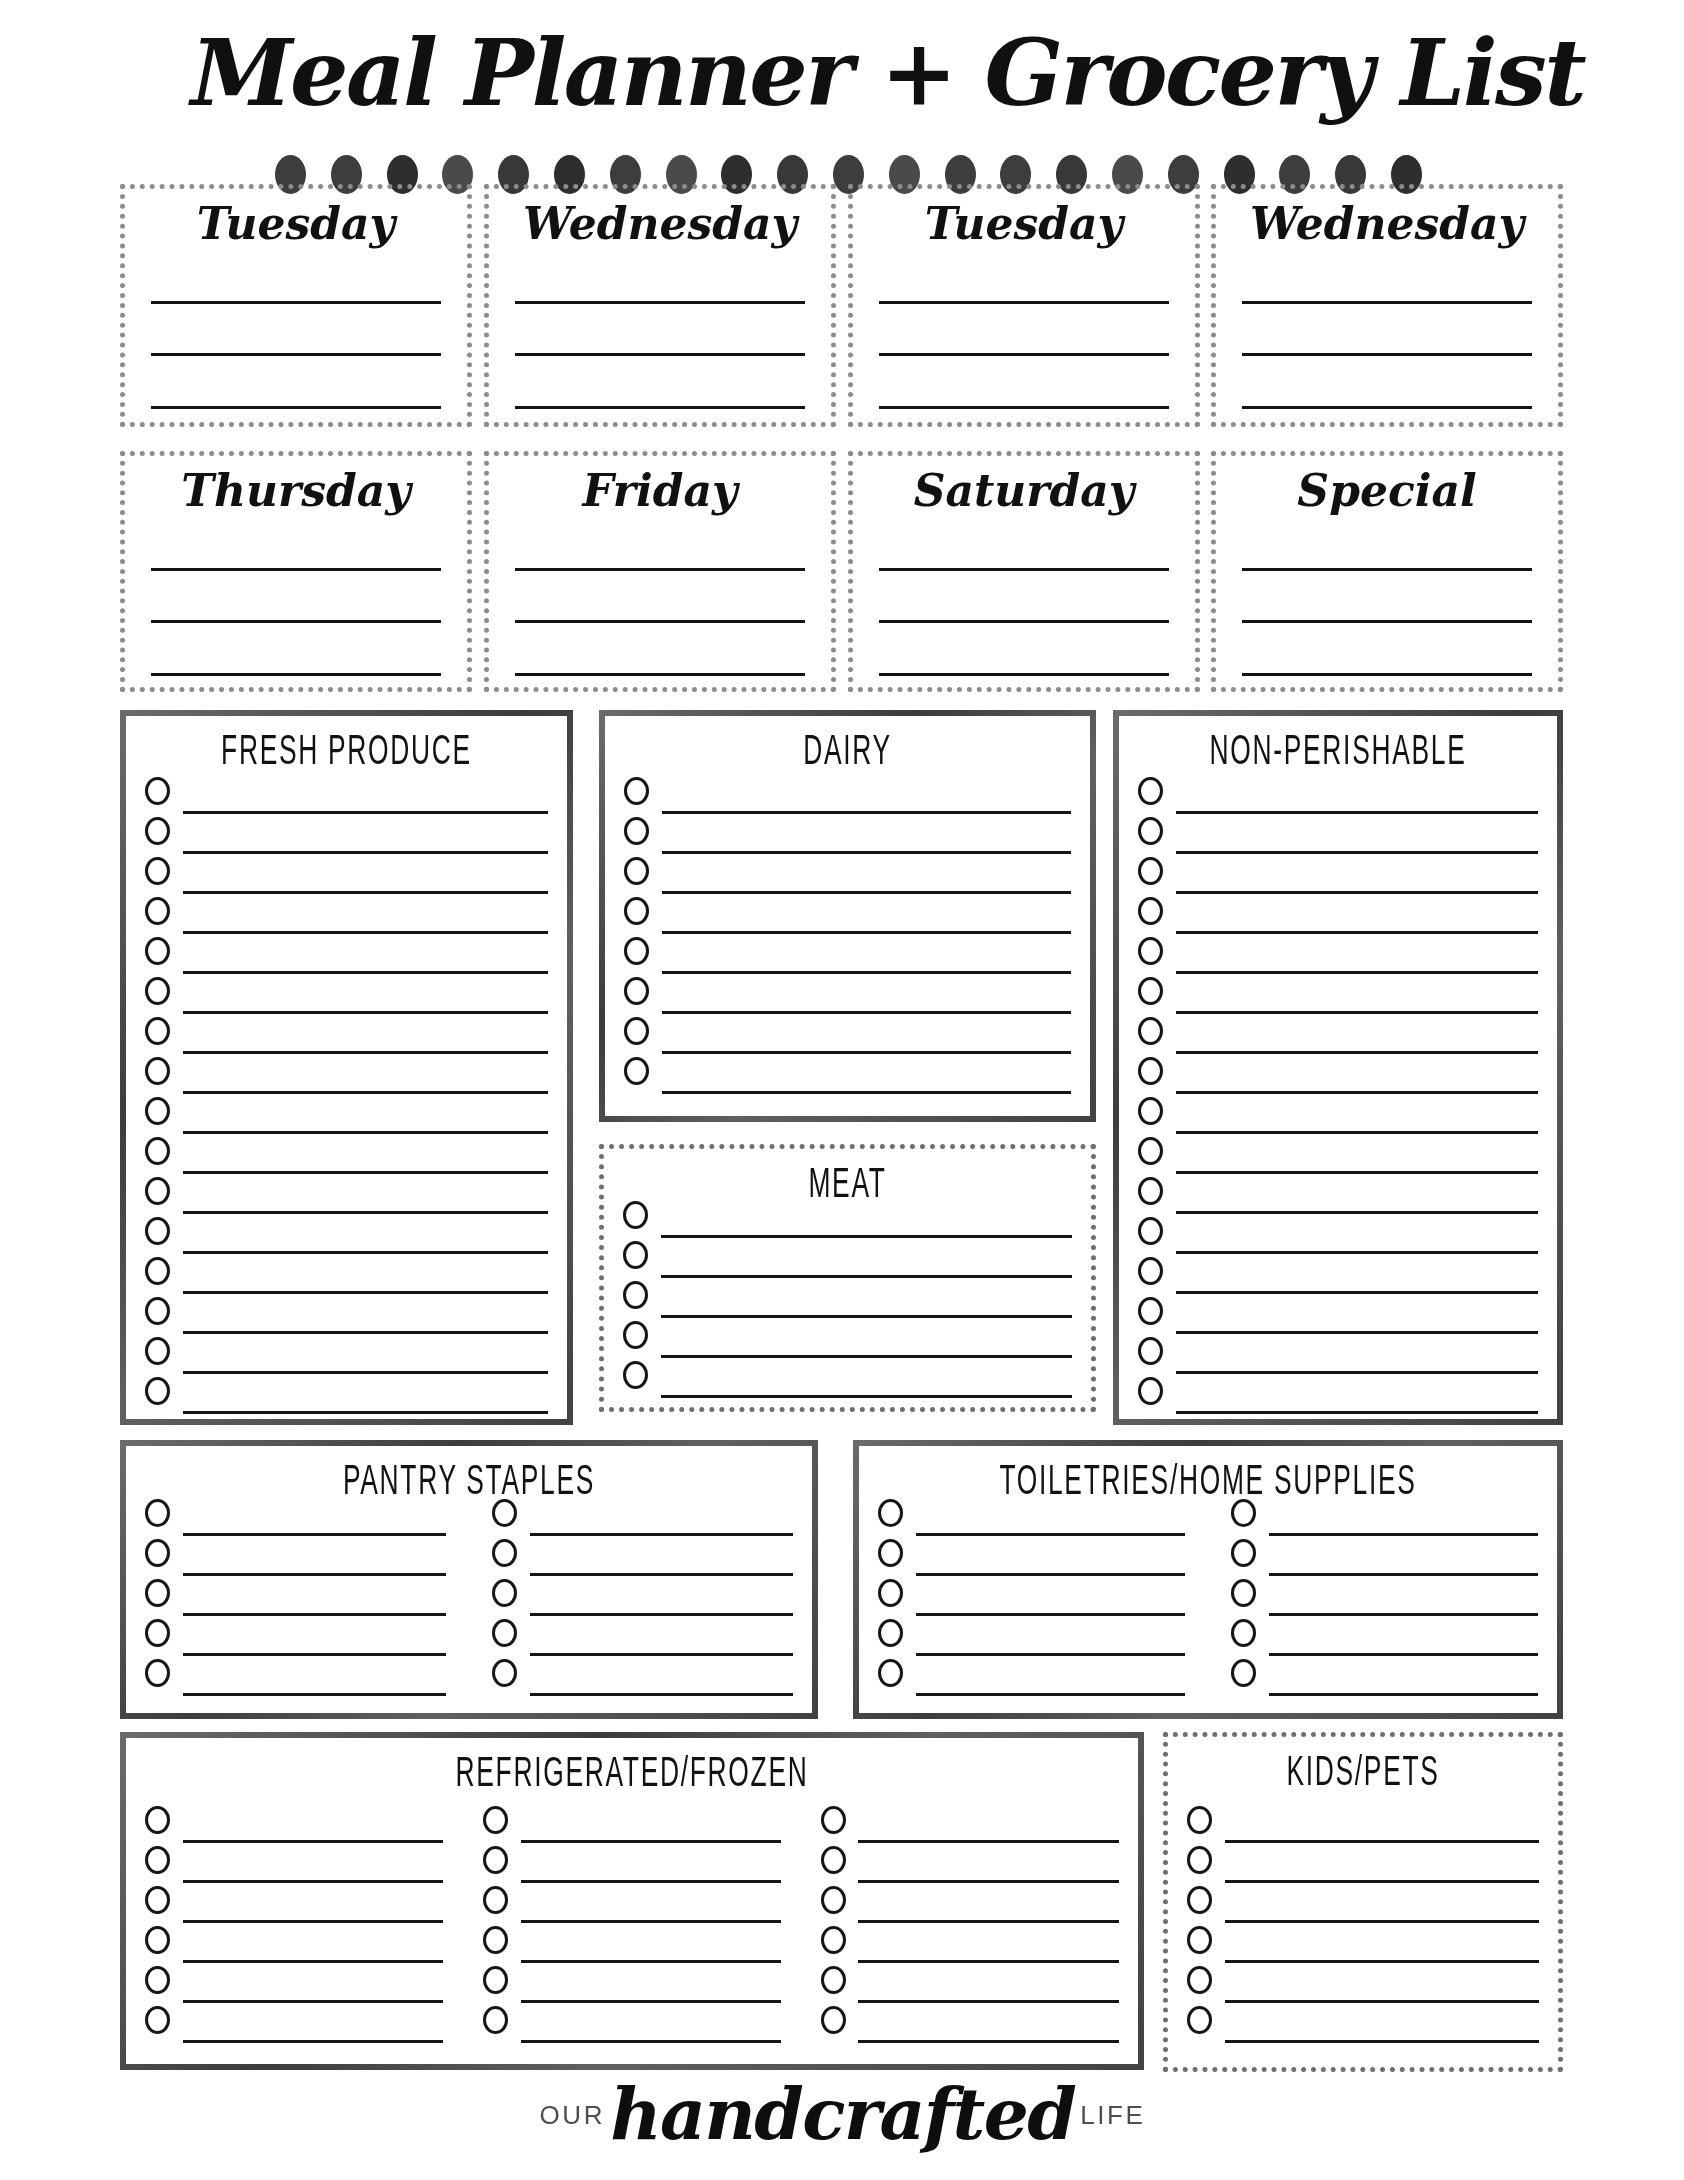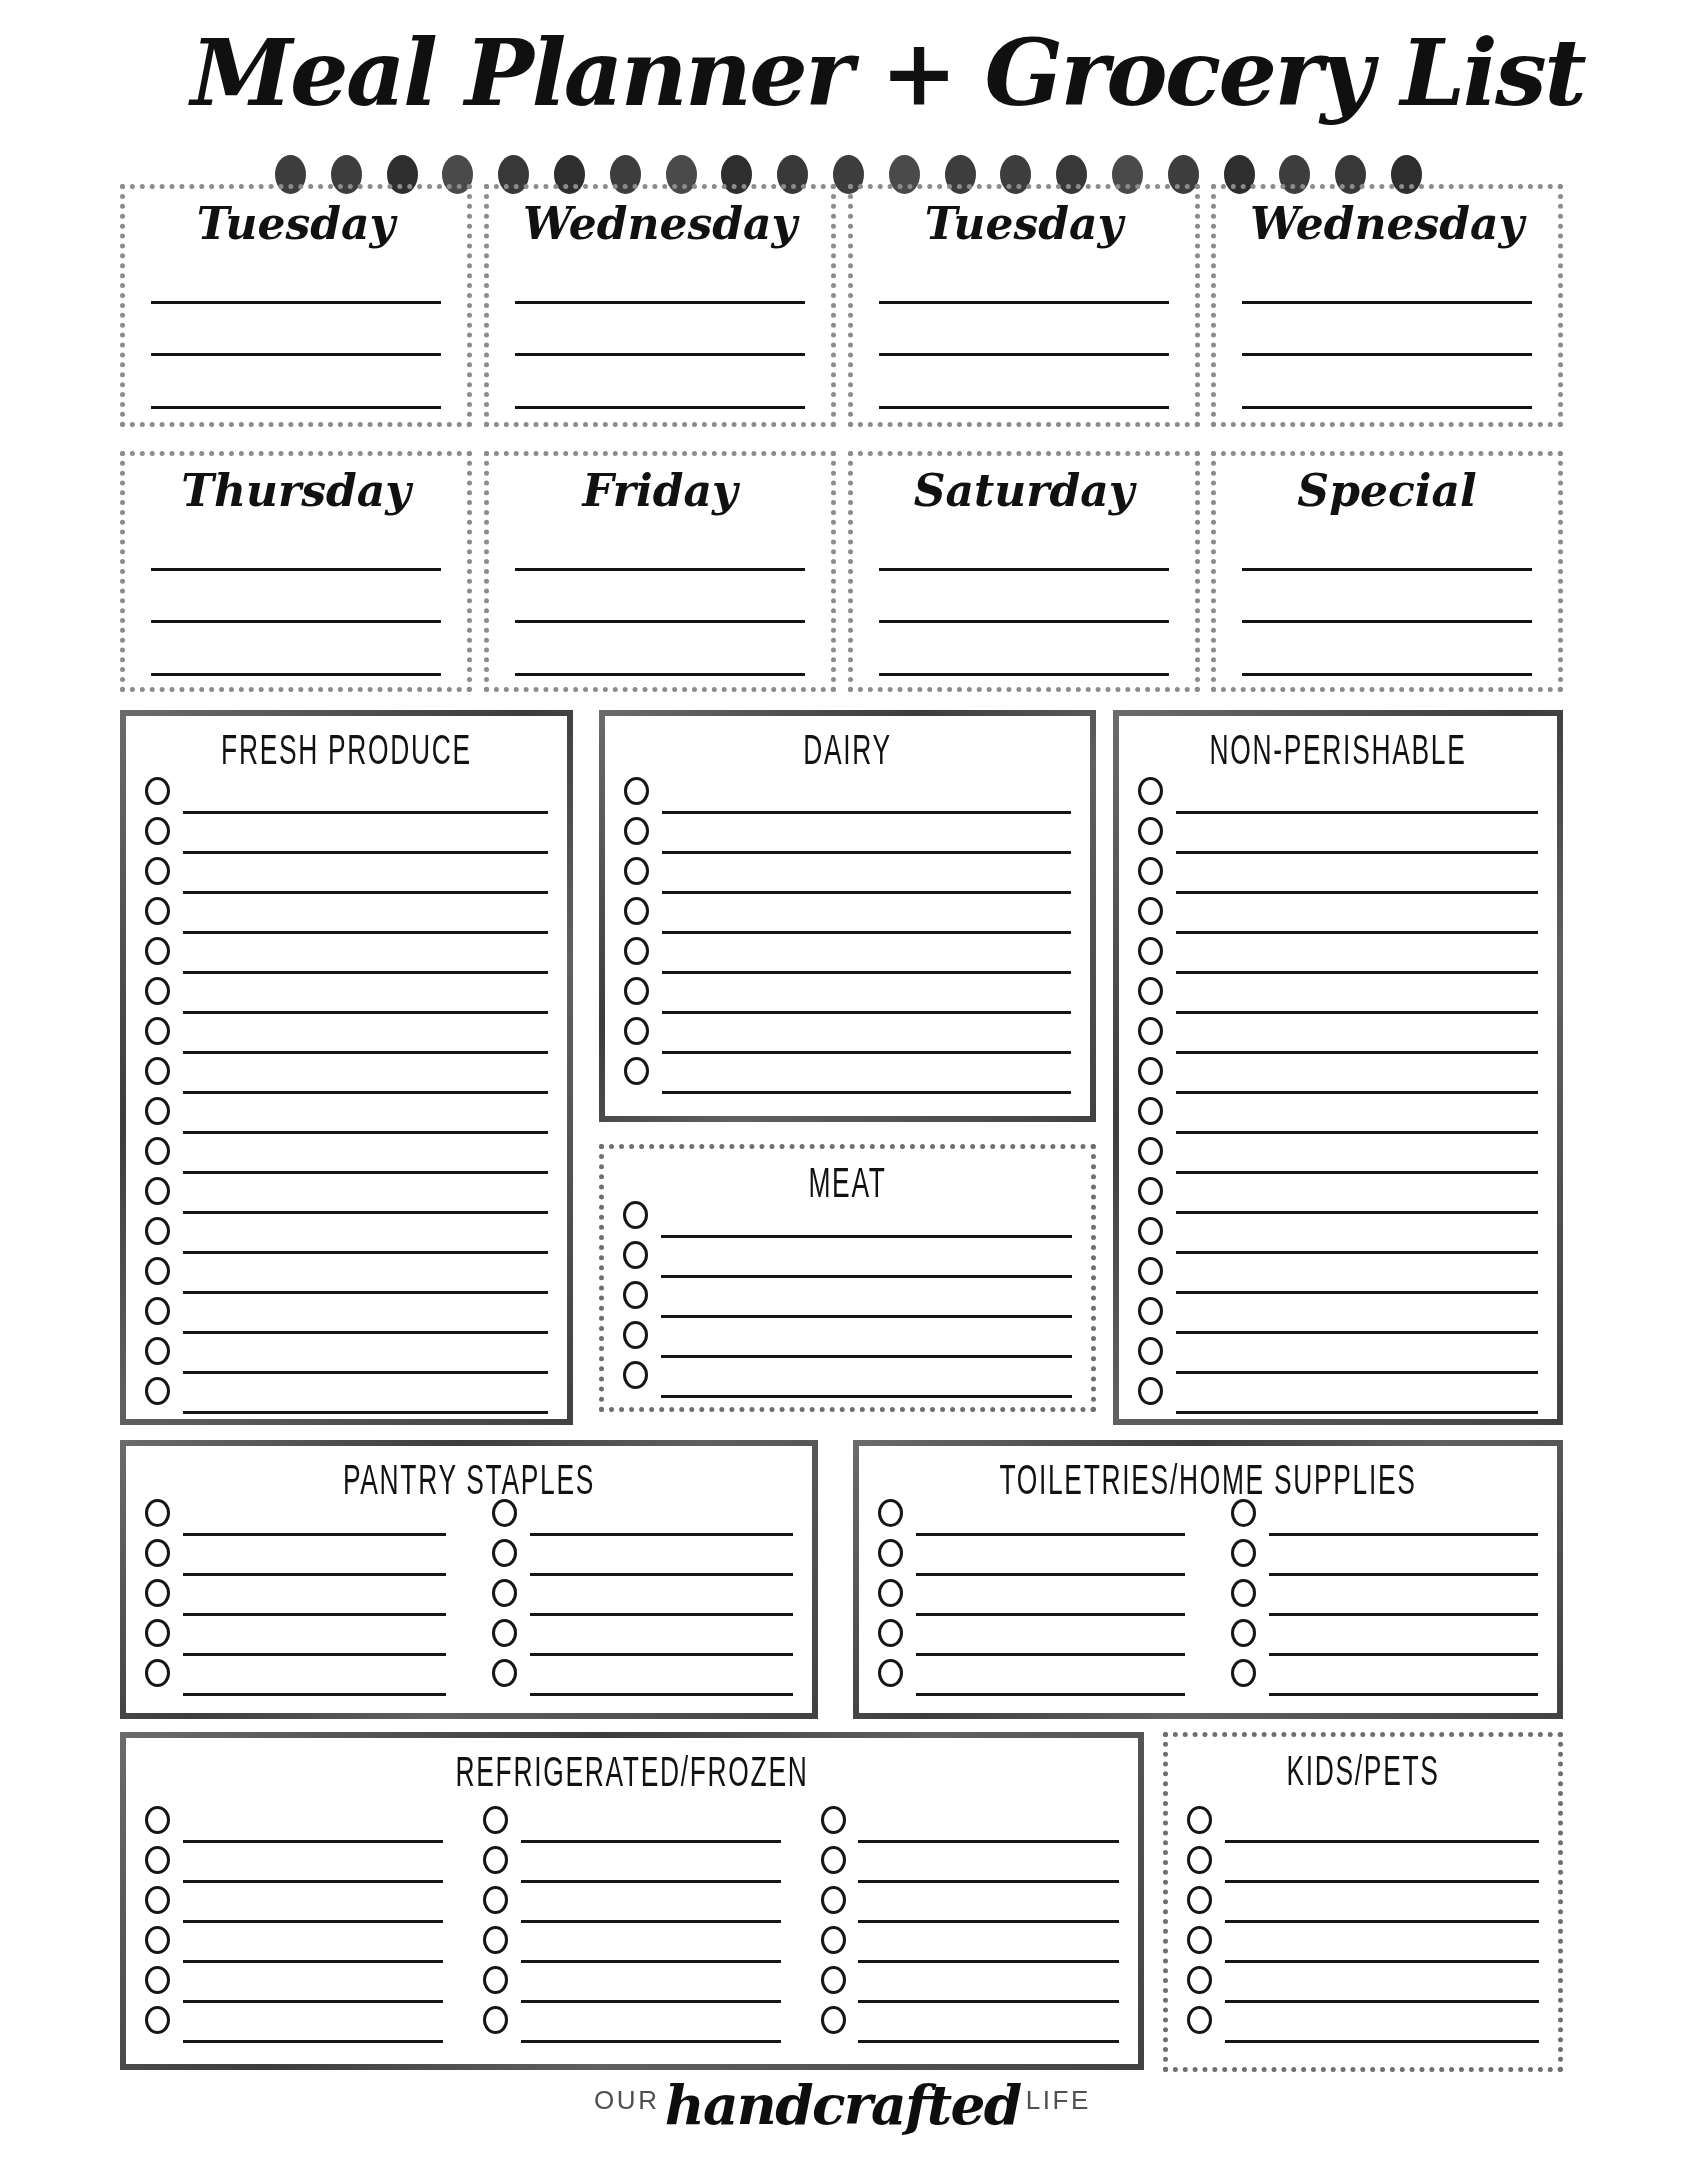--- a/index.html
+++ b/index.html
@@ -91,21 +91,21 @@
     position:absolute;top:2072px;left:0;width:100%;
     text-align:center;white-space:nowrap;
   }
   .footer .caps{
     font-family:"Liberation Sans", sans-serif;
     font-size:26px;letter-spacing:2.6px;color:#4f4f4f;
     vertical-align:15.3px;
   }
   .footer .script{
     font-family:"DejaVu Serif", serif;font-style:italic;font-weight:700;
-    font-size:55px;color:#0e0e0e;margin:0 5.1px;letter-spacing:-1.7px;
+    font-size:71px;color:#0e0e0e;margin:0 5.1px;letter-spacing:-1.7px;
   }
 </style>
 </head>
 <body>
 
 <div class="page-title">Meal Planner + Grocery List</div>
 
 <div class="dots-row">
     <span class="bdot"></span>
     <span class="bdot"></span>

